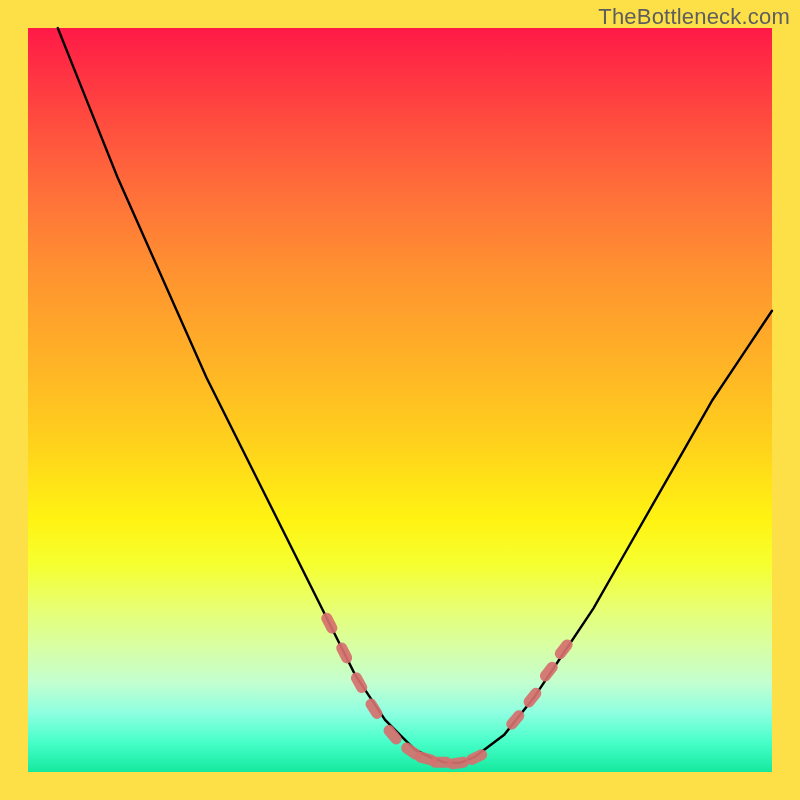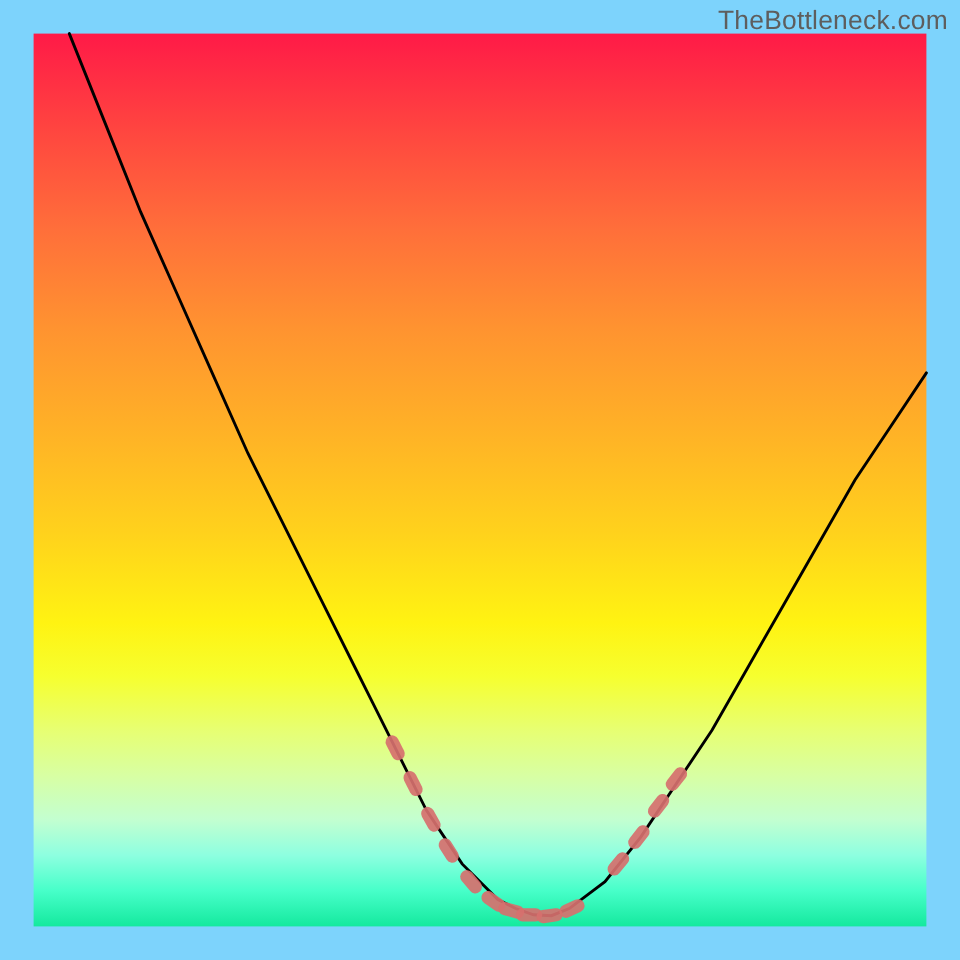--- a/index.html
+++ b/index.html
@@ -8,21 +8,21 @@
     width: 800px;
     height: 800px;
     background: #000000;
     font-family: Arial, Helvetica, sans-serif;
     overflow: hidden;
   }
   .frame {
     position: relative;
     width: 800px;
     height: 800px;
-    background: #7dd3fc;
+    background: #fde047;
   }
   .plot-area {
     position: absolute;
     left: 28px;
     top: 28px;
     width: 744px;
     height: 744px;
     background: linear-gradient(to bottom,
       #ff1a47 0%,
       #ff4a3f 12%,

